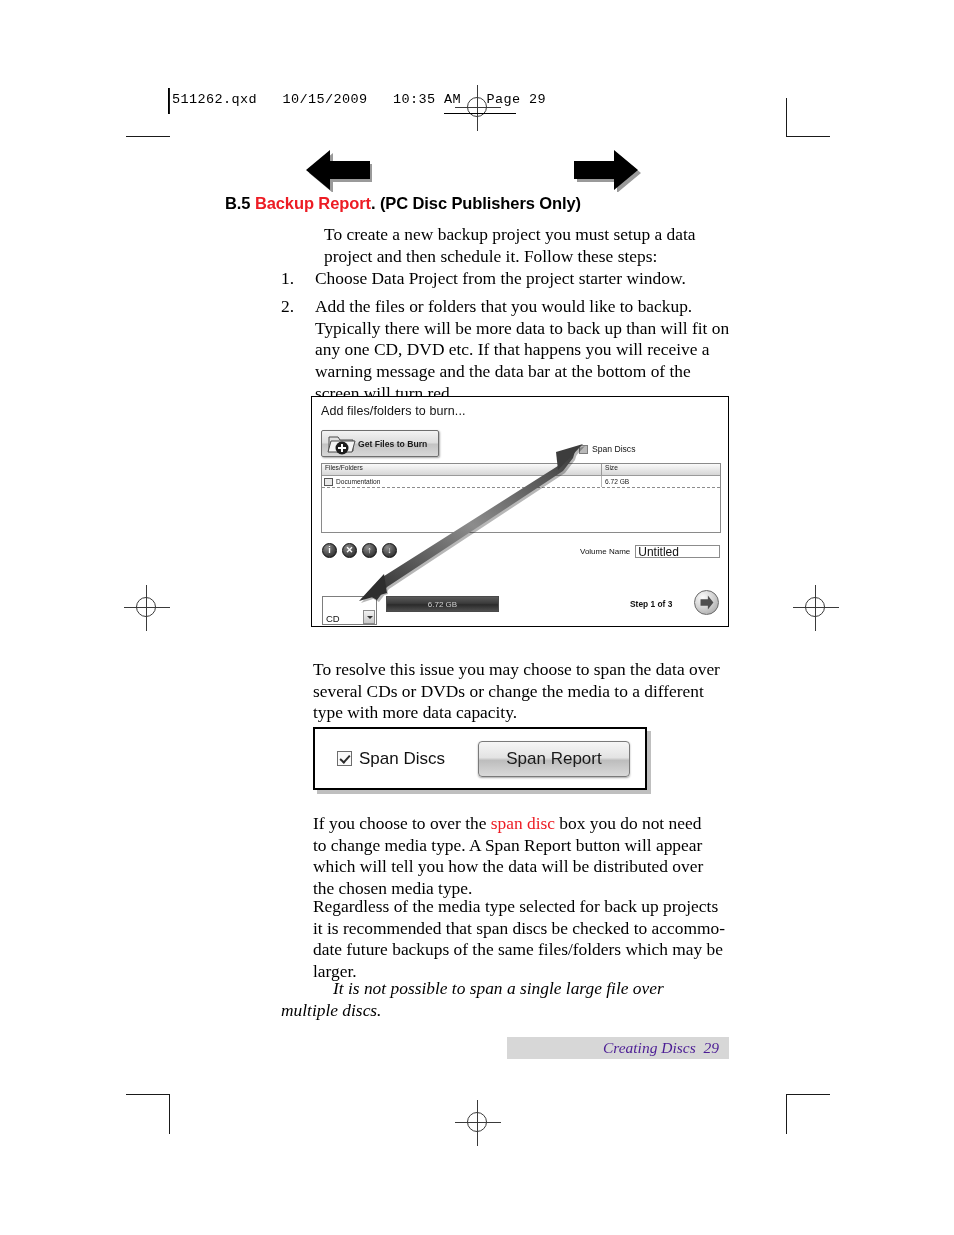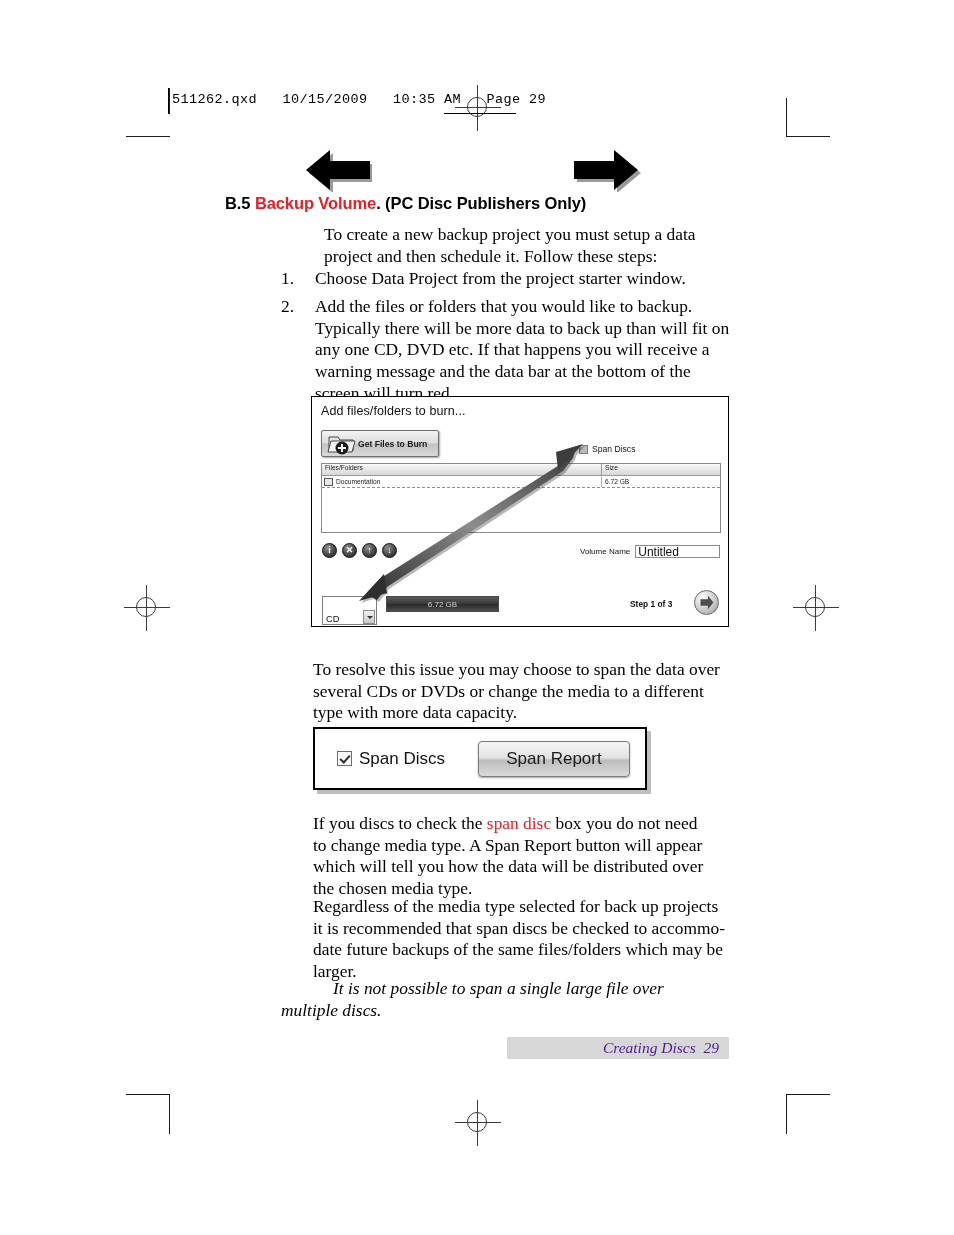--- a/index.html
+++ b/index.html
@@ -511,21 +511,21 @@
   <svg class="nav-arrow back" viewBox="0 0 72 46">
     <polygon points="6,24 30,4 30,15 70,15 70,33 30,33 30,44" fill="#9a9a9a" transform="translate(3,3)"></polygon>
     <polygon points="6,24 30,4 30,15 70,15 70,33 30,33 30,44" fill="#000000"></polygon>
   </svg>
   <svg class="nav-arrow fwd" viewBox="0 0 72 46">
     <polygon points="66,24 42,4 42,15 2,15 2,33 42,33 42,44" fill="#9a9a9a" transform="translate(3,3)"></polygon>
     <polygon points="66,24 42,4 42,15 2,15 2,33 42,33 42,44" fill="#000000"></polygon>
   </svg>
 </div>
 
-<h1 class="section-title"><span>B.5 </span><span class="red">Backup Volume</span><span>. (PC Disc Publishers Only)</span></h1>
+<h1 class="section-title"><span>B.5 </span><span class="red">Backup Report</span><span>. (PC Disc Publishers Only)</span></h1>
 
 <p class="body intro">To create a new backup project you must setup a data project and then schedule it.  Follow these steps:</p>
 
 <div class="steps">
   <div class="step">
     <span class="num">1.</span>
     <span>Choose Data Project from the project starter window.</span>
   </div>
   <div class="step">
     <span class="num">2.</span>
@@ -622,21 +622,21 @@
 <p class="body para-resolve">To resolve this issue you may choose to span the data over several CDs or DVDs or change the media to a different type with more data capacity.</p>
 
 <div class="fig-span">
   <div class="row">
     <span class="big-chk"></span>
     <span class="big-chk-label">Span Discs</span>
     <span class="span-report-btn">Span Report</span>
   </div>
 </div>
 
-<p class="body para-check"><span>If you discs to check the </span><span style="color:#ed1c24">span disc</span><span> box you do not need to change media type.  A Span Report button will appear which will tell you how the data will be distributed over the chosen media type.</span></p>
+<p class="body para-check"><span>If you choose to over the </span><span style="color:#ed1c24">span disc</span><span> box you do not need to change media type.  A Span Report button will appear which will tell you how the data will be distributed over the chosen media type.</span></p>
 
 <p class="body para-regard">Regardless of the media type selected for back up projects it is recommended that span discs be checked to accommo-date future backups of the same files/folders which may be larger.</p>
 
 <p class="body para-note"><span class="indent"></span><span>It is not possible to span a single large file over multiple discs.</span></p>
 
 <div class="footer-bar">
   <span class="footer-text">Creating Discs  29</span>
 </div>
 
 </body></html>

